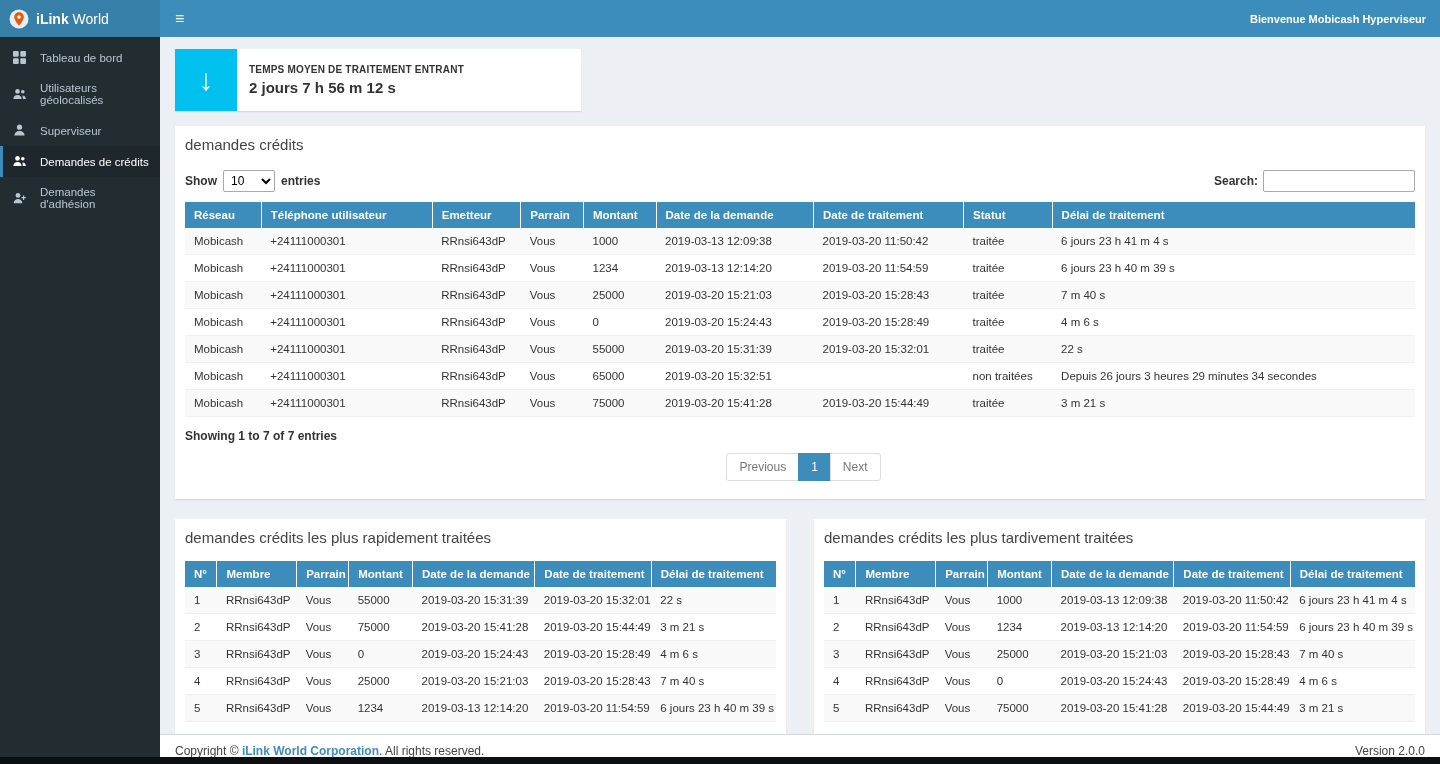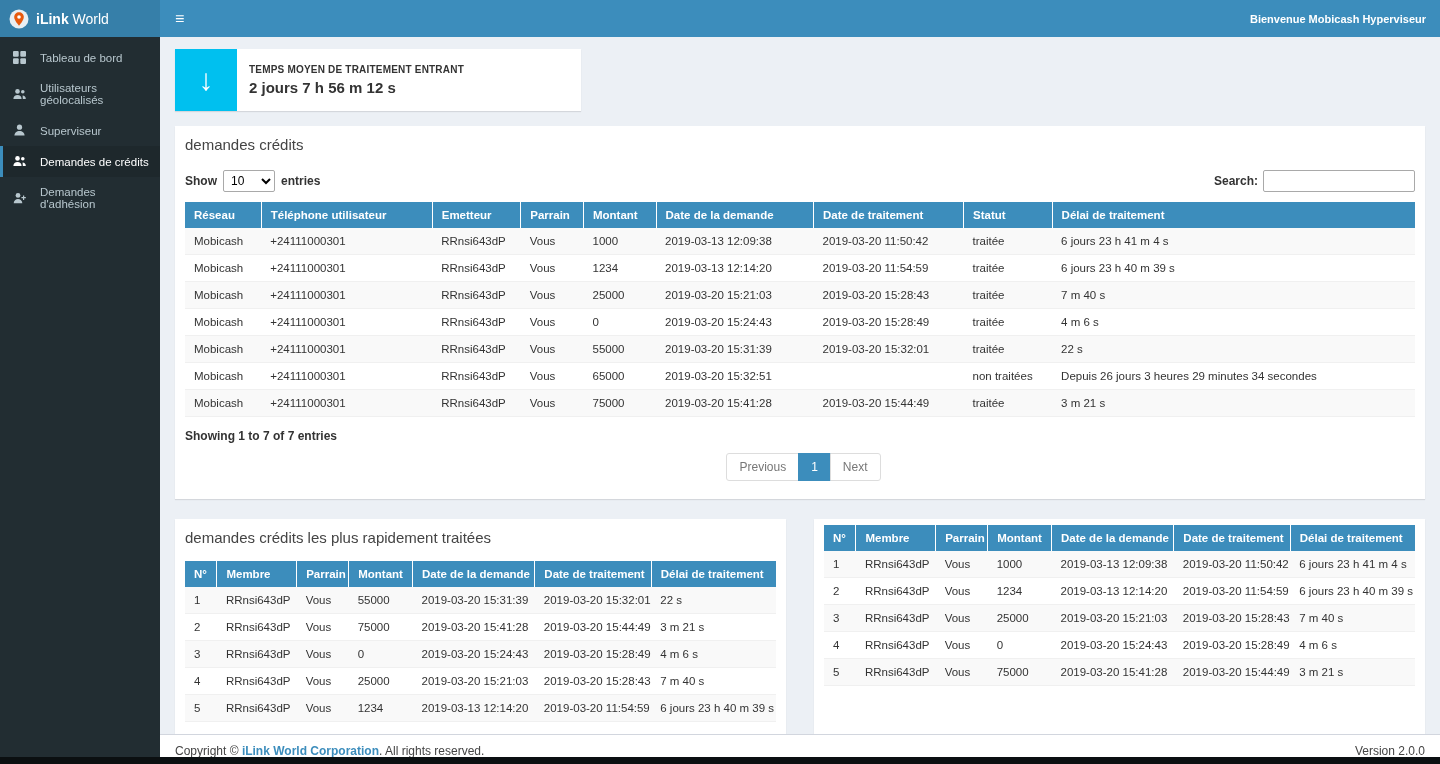--- a/index.html
+++ b/index.html
@@ -384,20 +384,23 @@
                       <td>2019-03-13 12:14:20</td>
                       <td>2019-03-20 11:54:59</td>
                       <td>6 jours 23 h 40 m 39 s</td>
                     </tr>
                   </tbody>
               </table>
             </div>
           </div>
 
           <div class="box">
+            <div class="box-header">
+              <span class="box-title">demandes crédits les plus tardivement traitées</span>
+            </div>
             <div class="box-body">
               <table class="data-table">
                 <colgroup>
                   <col style="width:5.4%">
                     <col style="width:13.5%">
                     <col style="width:8.8%">
                     <col style="width:10.8%">
                   <col style="width:20.7%">
                     <col style="width:19.7%">
                     <col>

